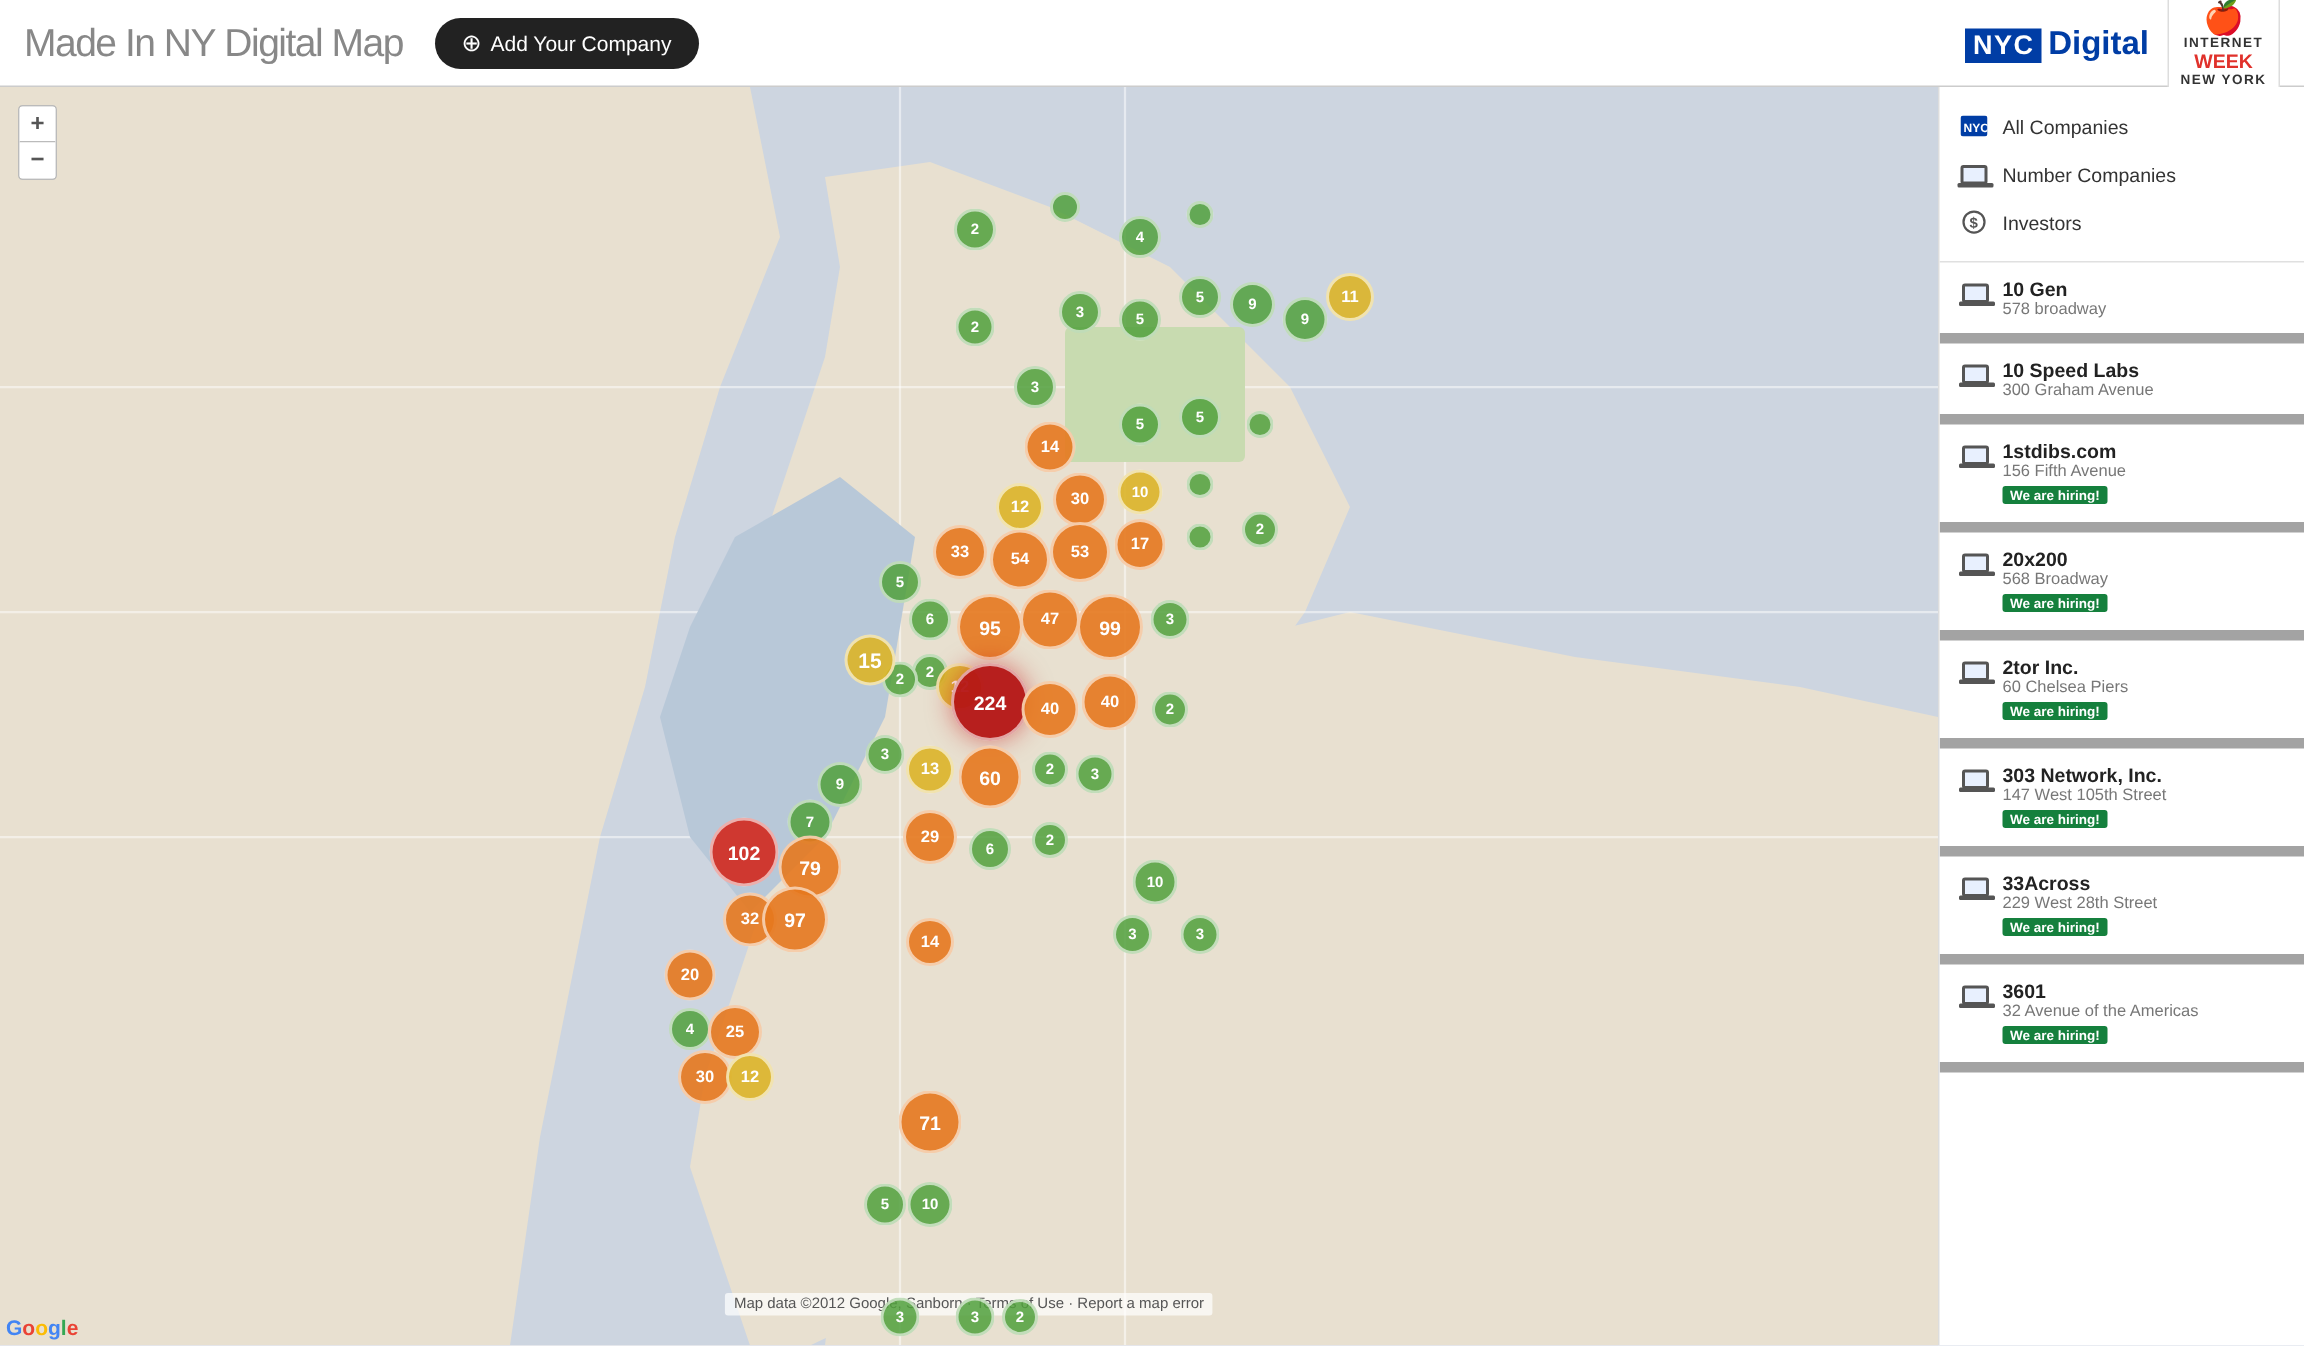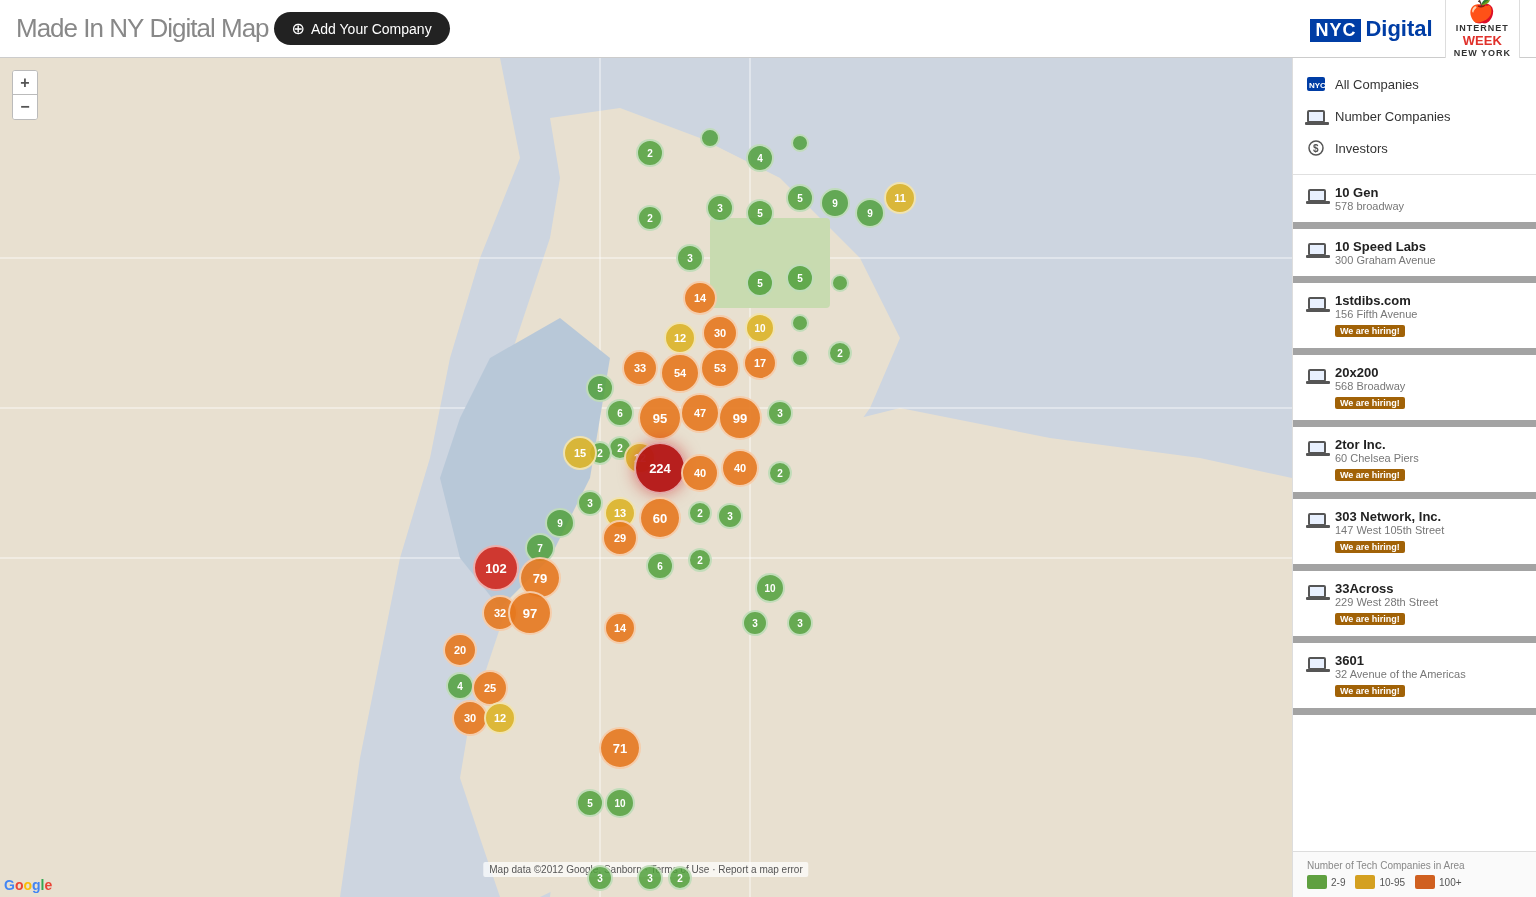--- a/index.html
+++ b/index.html
@@ -9,21 +9,21 @@
     #header {
       display: flex;
       align-items: center;
       justify-content: space-between;
       background: #fff;
       border-bottom: 1px solid #ccc;
       padding: 8px 16px;
       height: 58px;
       flex-shrink: 0;
     }
-    #header-left { display: flex; align-items: center; gap: 5px; }
+    #header-left { display: flex; align-items: center; gap: 21px; }
     #title-main { font-size: 26px; font-weight: 900; color: #222; letter-spacing: -1px; }
     #title-main span { color: #888; font-weight: 400; }
     #add-btn {
       background: #222;
       color: #fff;
       border: none;
       border-radius: 20px;
       padding: 7px 18px;
       font-size: 14px;
       cursor: pointer;
@@ -197,21 +197,21 @@
       width: 24px;
       height: 3px;
       background: #555;
       border-radius: 1px;
     }
     .company-info { flex: 1; min-width: 0; }
     .company-name { font-size: 13px; font-weight: 700; color: #222; }
     .company-address { font-size: 11px; color: #777; }
     .hiring-badge {
       display: inline-block;
-      background: #a16207;
+      background: #15803d;
       color: #fff;
       font-size: 9px;
       font-weight: 700;
       padding: 1px 5px;
       border-radius: 2px;
       margin-top: 2px;
     }
 
     #sidebar-footer {
       padding: 8px 14px;
@@ -334,34 +334,34 @@
         <div class="cluster green" style="left: 791px; top: 291px; width: 18px; height: 18px; font-size: 10px;"></div>
         <div class="cluster green" style="left: 828px; top: 283px; width: 24px; height: 24px; font-size: 10px;">2</div>
         <div class="cluster green" style="left: 586px; top: 316px; width: 28px; height: 28px; font-size: 10px;">5</div>
         <div class="cluster green" style="left: 606px; top: 341px; width: 28px; height: 28px; font-size: 10px;">6</div>
         <div class="cluster orange" style="left: 638px; top: 338px; width: 44px; height: 44px; font-size: 13px;">95</div>
         <div class="cluster orange" style="left: 680px; top: 335px; width: 40px; height: 40px; font-size: 11px;">47</div>
         <div class="cluster orange" style="left: 718px; top: 338px; width: 44px; height: 44px; font-size: 13px;">99</div>
         <div class="cluster green" style="left: 767px; top: 342px; width: 26px; height: 26px; font-size: 10px;">3</div>
         <div class="cluster green" style="left: 608px; top: 378px; width: 24px; height: 24px; font-size: 10px;">2</div>
         <div class="cluster green" style="left: 588px; top: 383px; width: 24px; height: 24px; font-size: 10px;">2</div>
-        <div class="cluster yellow" style="left: 563px; top: 378px; width: 34px; height: 34px; font-size: 11px;">15</div>
+        <div class="cluster yellow" style="left: 563px; top: 365px; width: 34px; height: 34px; font-size: 14px;">15</div>
         <div class="cluster yellow" style="left: 624px; top: 384px; width: 32px; height: 32px; font-size: 11px;">12</div>
         <div class="cluster dark-red" style="left: 634px; top: 384px; width: 52px; height: 52px; font-size: 13px;">224</div>
         <div class="cluster orange" style="left: 681px; top: 396px; width: 38px; height: 38px; font-size: 11px;">40</div>
         <div class="cluster orange" style="left: 721px; top: 391px; width: 38px; height: 38px; font-size: 11px;">40</div>
         <div class="cluster green" style="left: 768px; top: 403px; width: 24px; height: 24px; font-size: 10px;">2</div>
         <div class="cluster green" style="left: 577px; top: 432px; width: 26px; height: 26px; font-size: 10px;">3</div>
         <div class="cluster yellow" style="left: 604px; top: 439px; width: 32px; height: 32px; font-size: 11px;">13</div>
         <div class="cluster orange" style="left: 639px; top: 439px; width: 42px; height: 42px; font-size: 13px;">60</div>
         <div class="cluster green" style="left: 688px; top: 443px; width: 24px; height: 24px; font-size: 10px;">2</div>
         <div class="cluster green" style="left: 717px; top: 445px; width: 26px; height: 26px; font-size: 10px;">3</div>
         <div class="cluster green" style="left: 545px; top: 450px; width: 30px; height: 30px; font-size: 10px;">9</div>
         <div class="cluster green" style="left: 525px; top: 475px; width: 30px; height: 30px; font-size: 10px;">7</div>
-        <div class="cluster orange" style="left: 602px; top: 462px; width: 36px; height: 36px; font-size: 11px;">29</div>
+        <div class="cluster orange" style="left: 602px; top: 482px; width: 36px; height: 36px; font-size: 11px;">29</div>
         <div class="cluster green" style="left: 646px; top: 494px; width: 28px; height: 28px; font-size: 10px;">6</div>
         <div class="cluster green" style="left: 688px; top: 490px; width: 24px; height: 24px; font-size: 10px;">2</div>
         <div class="cluster red" style="left: 473px; top: 487px; width: 46px; height: 46px; font-size: 13px;">102</div>
         <div class="cluster orange" style="left: 519px; top: 499px; width: 42px; height: 42px; font-size: 13px;">79</div>
         <div class="cluster green" style="left: 755px; top: 515px; width: 30px; height: 30px; font-size: 10px;">10</div>
         <div class="cluster orange" style="left: 482px; top: 537px; width: 36px; height: 36px; font-size: 11px;">32</div>
         <div class="cluster orange" style="left: 508px; top: 533px; width: 44px; height: 44px; font-size: 13px;">97</div>
         <div class="cluster orange" style="left: 604px; top: 554px; width: 32px; height: 32px; font-size: 11px;">14</div>
         <div class="cluster green" style="left: 742px; top: 552px; width: 26px; height: 26px; font-size: 10px;">3</div>
         <div class="cluster green" style="left: 787px; top: 552px; width: 26px; height: 26px; font-size: 10px;">3</div>
@@ -486,26 +486,15 @@
       <div class="laptop-icon"></div>
     </div>
     <div class="company-info">
       <div class="company-name">3601</div>
       <div class="company-address">32 Avenue of the Americas</div>
       <div class="hiring-badge">We are hiring!</div>
     </div>
         </div>
       </div>
 
-    <div id="sidebar-footer">
-      <div class="count-label">Number of Tech Companies in Area</div>
-      <div style="display:flex;gap:4px;margin-top:4px;align-items:center;">
-        <div style="width:20px;height:14px;background:#5fa040;border-radius:2px;"></div>
-        <span style="font-size:10px;color:#555;">2-9</span>
-        <div style="width:20px;height:14px;background:#d4a020;border-radius:2px;margin-left:6px;"></div>
-        <span style="font-size:10px;color:#555;">10-95</span>
-        <div style="width:20px;height:14px;background:#d06020;border-radius:2px;margin-left:6px;"></div>
-        <span style="font-size:10px;color:#555;">100+</span>
-      </div>
-    </div>
   </div>
 
 </div>
 
 </body></html>

